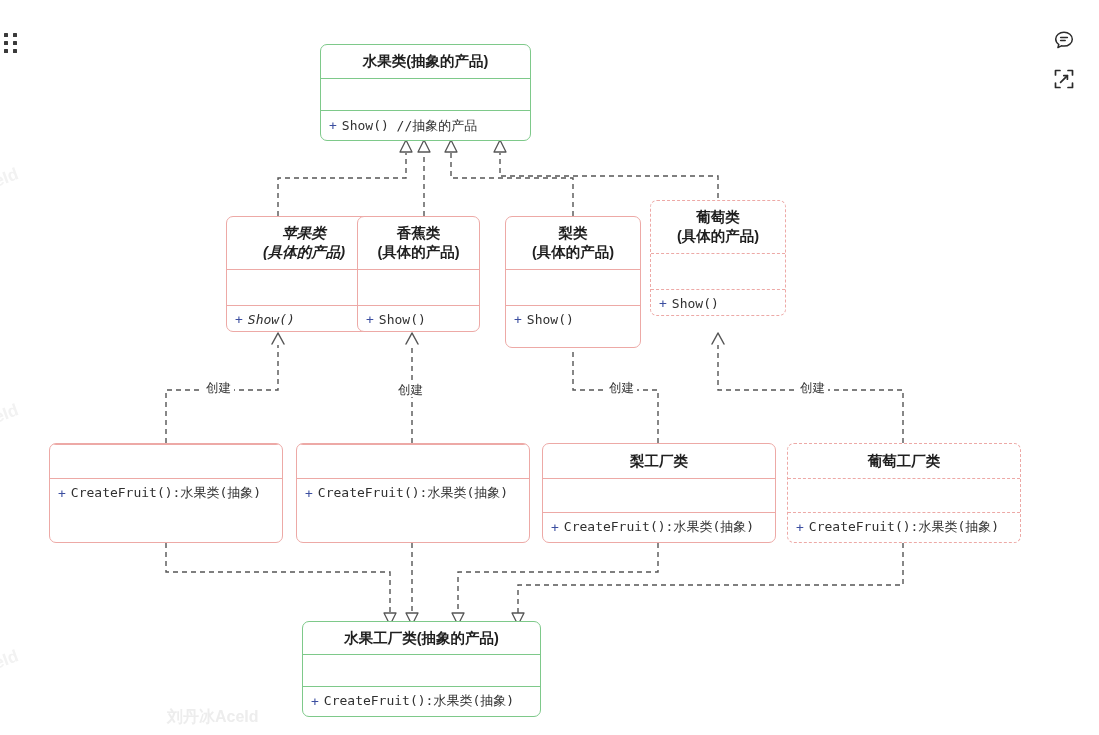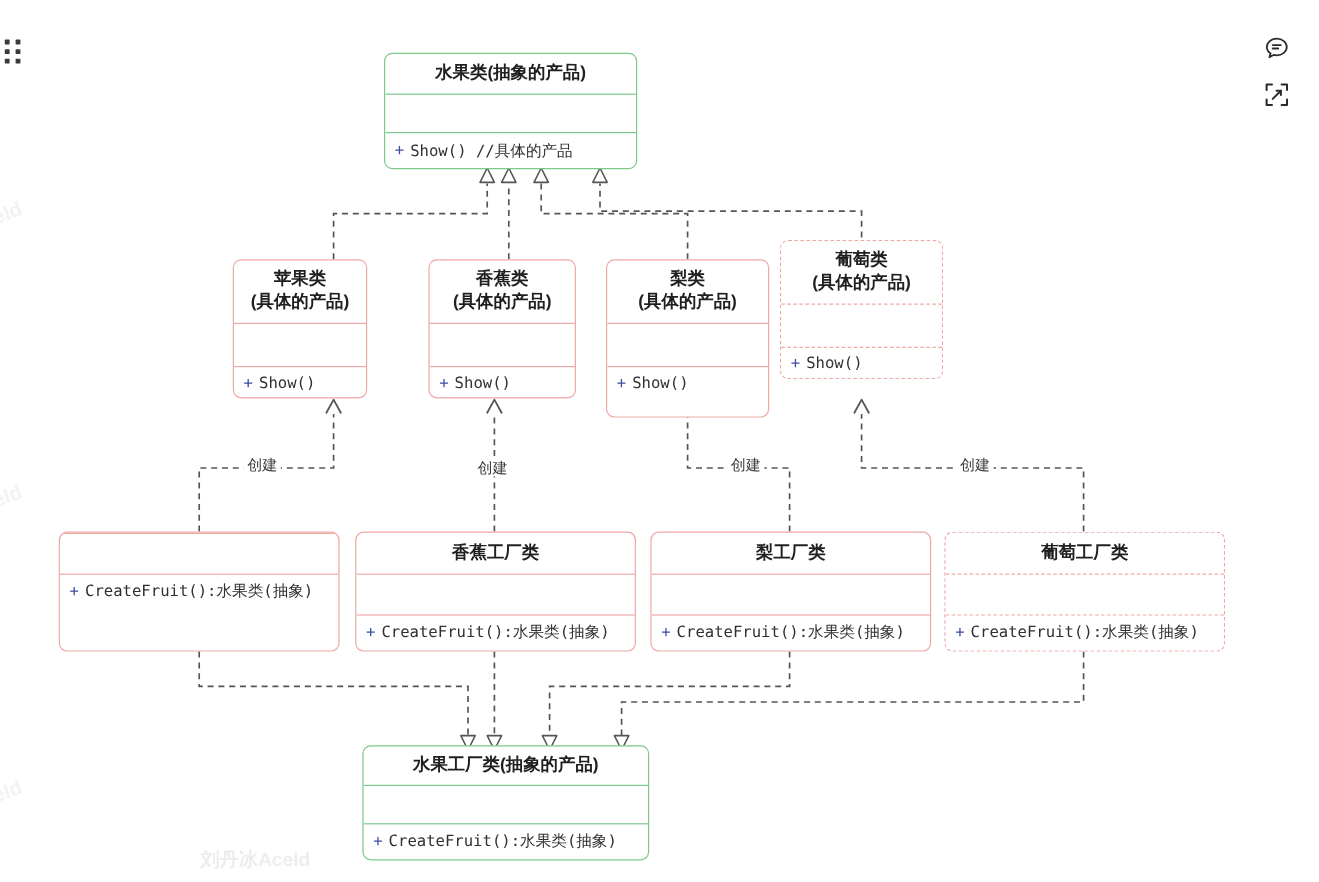--- a/index.html
+++ b/index.html
@@ -226,25 +226,25 @@
   <div class="edge-label" style="left:203px; top:381px;">创建</div>
   <div class="edge-label" style="left:395px; top:383px;">创建</div>
   <div class="edge-label" style="left:606px; top:381px;">创建</div>
   <div class="edge-label" style="left:797px; top:381px;">创建</div>
 
   <div class="uml green" id="cls-abstract-product" style="left:320px; top:44px; width:211px; height:97px;">
     <div class="row name" style="height:33px;">水果类(抽象的产品)</div>
     <div class="row attrs" style="height:32px;"></div>
     <div class="row ops" style="height:30px;">
       <span class="plus">+</span>
-      <span>Show()  //具体的产品</span>
-    </div>
-  </div>
-
-  <div class="uml red" id="cls-product-0" style="left:194px; top:216px; width:112px; height:116px;">
+      <span>Show()  //抽象的产品</span>
+    </div>
+  </div>
+
+  <div class="uml red" id="cls-product-0" style="left:226px; top:216px; width:156px; height:116px;font-style:italic;">
     <div class="row name" style="height:52px;">
       <span>苹果类</span>
       <span>(具体的产品)</span>
     </div>
     <div class="row attrs" style="height:36px;"></div>
     <div class="row ops" style="height:28px;">
       <span class="plus">+</span>
       <span>Show()</span>
     </div>
   </div>
@@ -287,21 +287,20 @@
 
   <div class="uml red" id="cls-factory-0" style="left:49px; top:443px; width:234px; height:100px;">
     <div class="row attrs" style="height:34px;"></div>
     <div class="row ops" style="height:29px;">
       <span class="plus">+</span>
       <span>CreateFruit():水果类(抽象)</span>
     </div>
   </div>
 
   <div class="uml red" id="cls-factory-1" style="left:296px; top:443px; width:234px; height:100px;">
-    <div class="row name" style="height:34px;">香蕉工厂类</div>
     <div class="row attrs" style="height:34px;"></div>
     <div class="row ops" style="height:29px;">
       <span class="plus">+</span>
       <span>CreateFruit():水果类(抽象)</span>
     </div>
   </div>
 
   <div class="uml red" id="cls-factory-2" style="left:542px; top:443px; width:234px; height:100px;">
     <div class="row name" style="height:34px;">梨工厂类</div>
     <div class="row attrs" style="height:34px;"></div>

